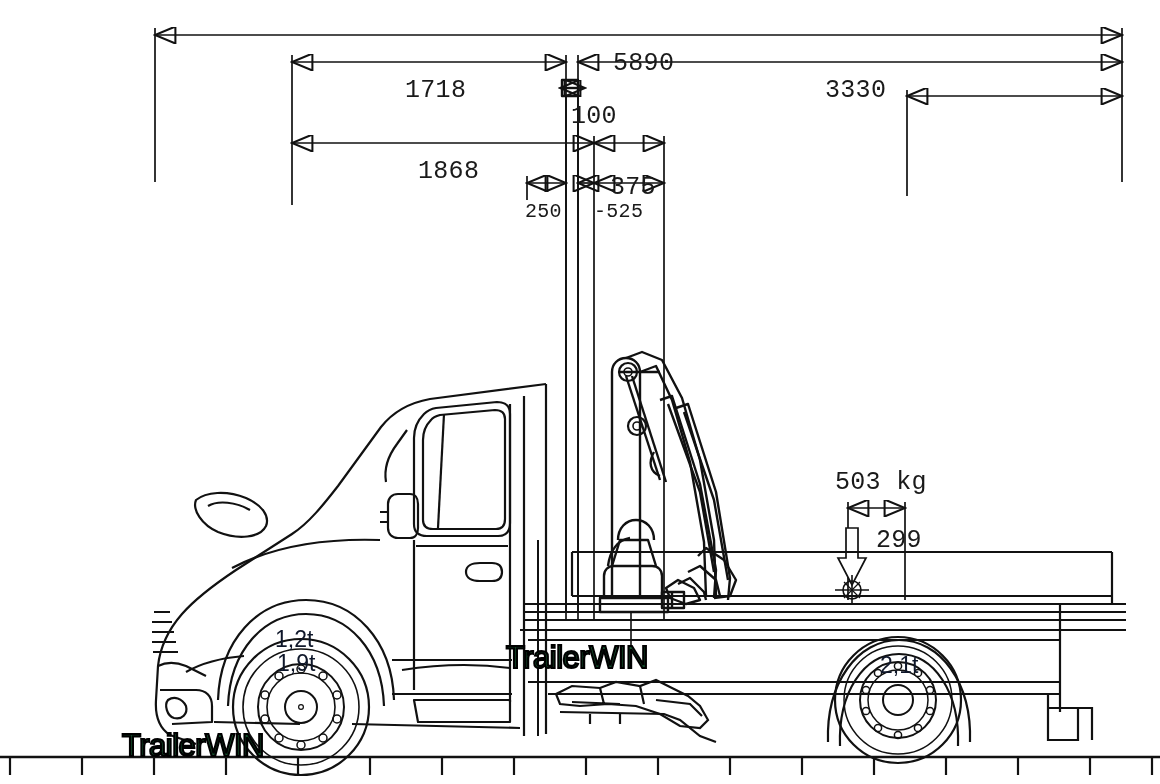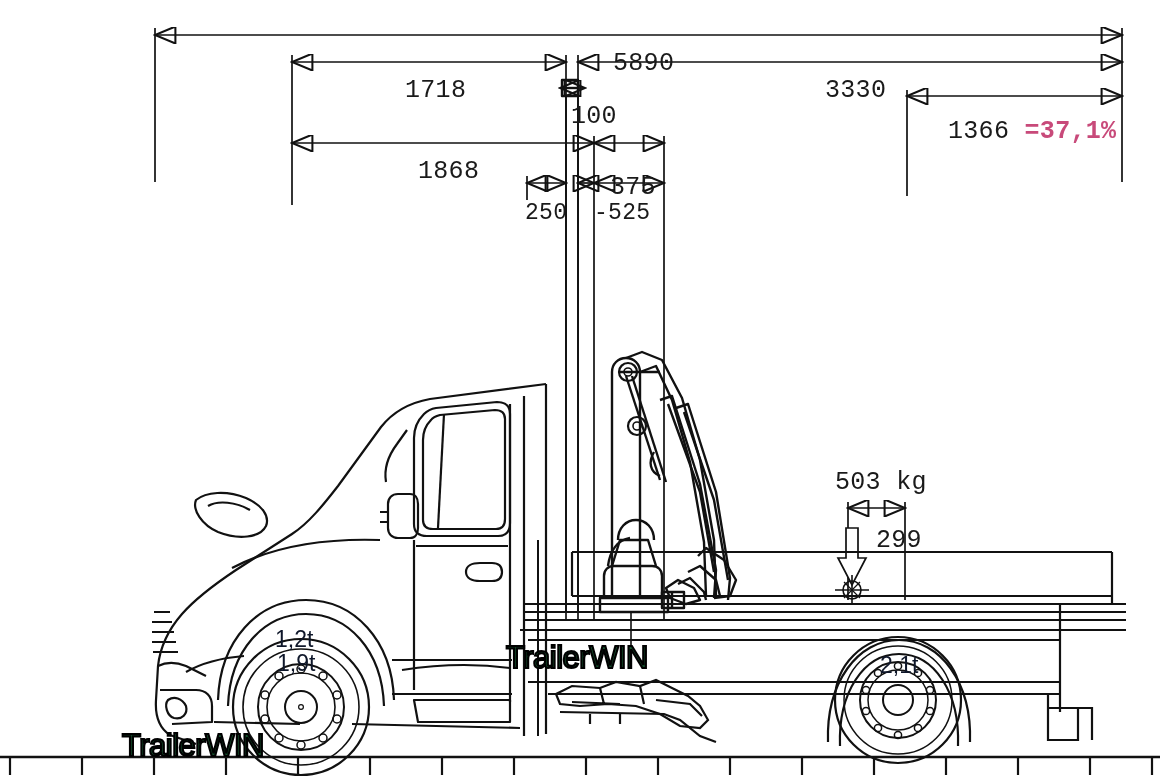--- a/index.html
+++ b/index.html
@@ -7,21 +7,21 @@
   body{
     font-family:"Liberation Sans", sans-serif;
     width:1160px;height:784px;overflow:hidden;position:relative;
   }
   #stage{position:relative;width:1160px;height:784px;background:#fff;}
   svg.layer{position:absolute;left:0;top:0;width:1160px;height:784px;}
   .dimtxt{
     position:absolute;font-family:Liberation Mono, monospace;
     font-size:25px;color:#1a1a1a;white-space:nowrap;letter-spacing:0.3px;margin-top:45px;
   }
-  .dimtxt.small{font-size:23px;}
+  .dimtxt.small{font-size:20px;}
   .axle{
     position:absolute;font-family:"Liberation Sans",sans-serif;
     font-size:23px;color:#0f172a;white-space:nowrap;font-weight:400;
   }
   .pct{color:#c84a7a;font-weight:700;}
   .wm{
     position:absolute;white-space:nowrap;
     font-family:"Liberation Sans",sans-serif;
     font-weight:normal;font-style:normal;
     color:#14532d;
@@ -306,23 +306,20 @@
       <path d="M538,540 L538,736"></path>
       <path d="M546,400 L546,540"></path>
     </g>
   </svg>
 
   <div class="dimtxt" style="left:613px;top:4px;">5890</div>
   <div class="dimtxt" style="left:405px;top:31px;">1718</div>
   <div class="dimtxt" style="left:825px;top:31px;">3330</div>
   <div class="dimtxt" style="left:571px;top:57px;">100</div>
 
-  <div class="dimtxt" style="left:948px;top:72px;">
-    <span>1366</span><span>&nbsp;</span><span class="pct">=37,1%</span>
-  </div>
 
   <div class="dimtxt" style="left:418px;top:112px;">1868</div>
   <div class="dimtxt" style="left:610px;top:128px;">375</div>
   <div class="dimtxt small" style="left:525px;top:155px;">250</div>
   <div class="dimtxt small" style="left:594px;top:155px;">-525</div>
 
   <div class="dimtxt" style="left:835px;top:423px;">503 kg</div>
   <div class="dimtxt" style="left:876px;top:481px;">299</div>
 
   <div class="axle" style="left:275px;top:626px;">1,2t</div>

